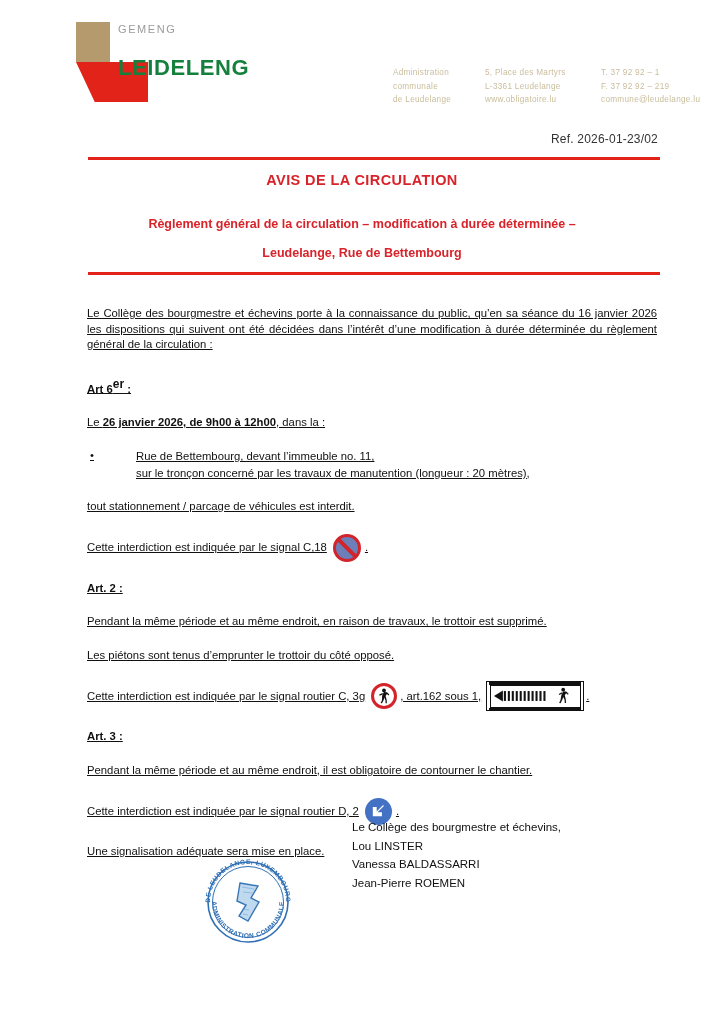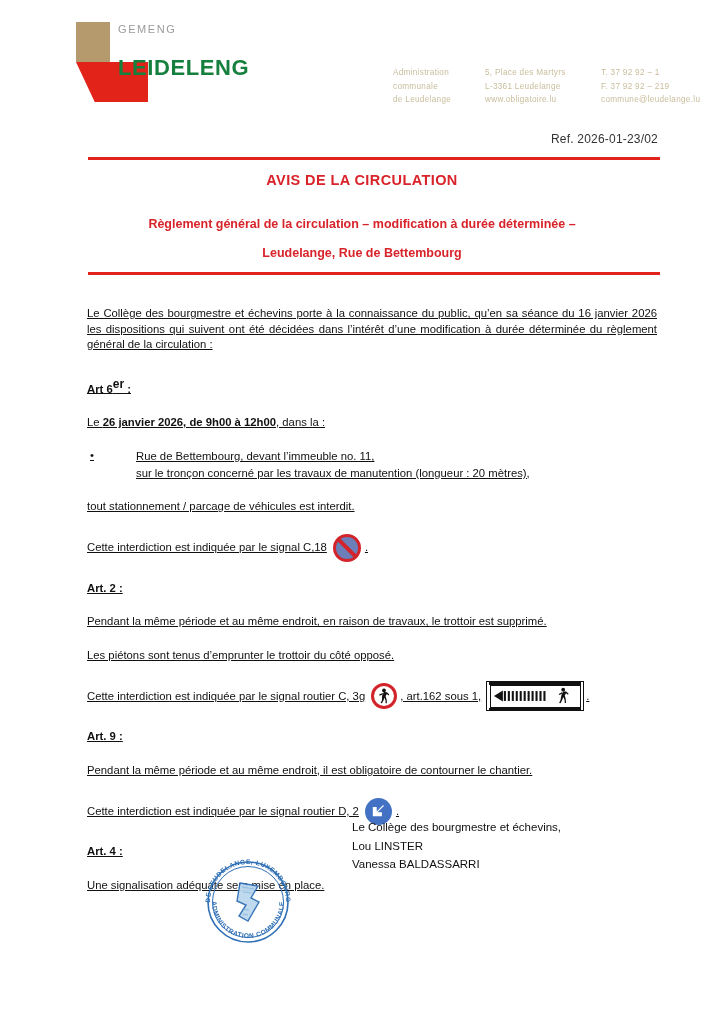--- a/index.html
+++ b/index.html
@@ -380,34 +380,33 @@
               <circle cx="7" cy="2.6" r="1.9"></circle>
               <path d="M6.9 4.4 L5.2 8.0 L4.3 13.0 L2.9 16.0 L4.3 16.3 L6.0 13.0 L7.0 10.0 L8.4 12.8 L8.6 16.2 L9.9 16.1 L9.6 12.2 L8.6 8.2 L10.0 6.2 L11.8 7.7 L12.5 6.6 L10.1 4.5 Z"></path>
               <path d="M5.7 5.2 L2.5 6.9 L3.0 8.0 L6.1 6.5 Z"></path>
             </g>
           </svg>
         </span>
       </span>
       <span class="txt">.</span>
     </div>
 
-    <p class="art-head">Art. 9 :</p>
+    <p class="art-head">Art. 3 :</p>
     <p class="p tight">Pendant la même période et au même endroit, il est obligatoire de contourner le chantier.</p>
 
     <div class="sign-line">
       <span class="txt">Cette interdiction est indiquée par le signal routier D, 2</span>
       <span class="sign-d2">
         <svg width="19" height="19" viewBox="0 0 19 19" aria-hidden="true">
           <path d="M14.6 3.6 L8.2 10.0 L8.2 5.6 L4.3 5.6 L4.3 14.7 L13.4 14.7 L13.4 10.8 L9.0 10.8 L15.4 4.4 Z" fill="#ffffff"></path>
         </svg>
       </span>
       <span class="txt">.</span>
     </div>
 
-    <p class="art-head">Art. 4 :</p>
     <p class="p tight">Une signalisation adéquate sera mise en place.</p>
   </div>
 
   <div class="stamp">
     <svg width="104" height="98" viewBox="0 0 104 98" aria-hidden="true">
       <defs>
         <path id="arcTop" d="M 14 50 A 38 38 0 0 1 90 50"></path>
         <path id="arcBot" d="M 16 50 A 36 36 0 0 0 88 50"></path>
       </defs>
       <circle cx="52" cy="50" r="40" fill="none" stroke="#2f6fb5" stroke-width="1.6"></circle>
@@ -427,15 +426,16 @@
         <path d="M46 57 L53 58"></path>
         <path d="M47 62 L52 63"></path>
       </g>
     </svg>
   </div>
 
   <div class="signature">
     <div>Le Collège des bourgmestre et échevins,</div>
     <div>Lou LINSTER</div>
     <div>Vanessa BALDASSARRI</div>
+    <div>Jean-Pierre ROEMEN</div>
   </div>
 
 </div>
 
 </body></html>

